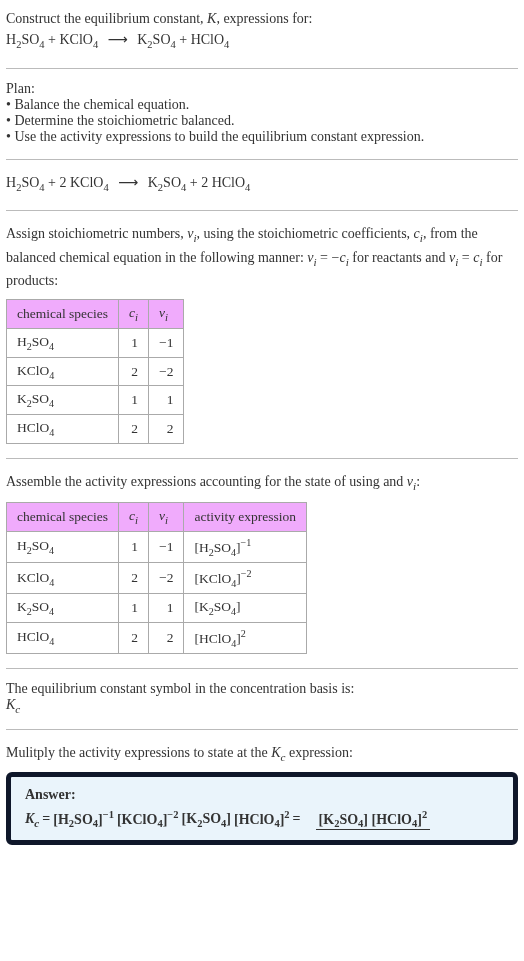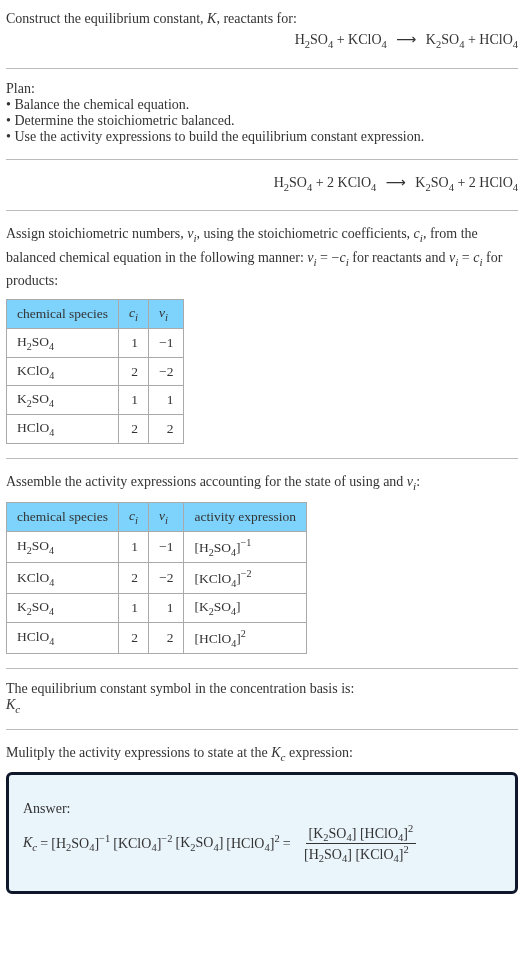--- a/index.html
+++ b/index.html
@@ -26,49 +26,50 @@
       border-collapse: collapse;
       margin-top: 8px;
     }
     table td, table th {
       border: 1px solid #aaa;
       padding: 5px 10px;
       text-align: left;
       font-weight: normal;
       font-size: 13.5px;
     }
-    table th { background: #7dd3fc; }
+    table th { background: #f0abfc; }
     .num { text-align: right; }
     .answer-box {
       background: #eaf4fb;
-      border: 3px solid #0f172a;
+      border: 5px solid #0f172a;
       border-radius: 6px;
-      padding: 26px 14px;
+      padding: 10px 14px;
       margin-top: 6px;
+      font-weight: bold;
     }
     .answer-label { margin-bottom: 6px; }
     .frac {
       display: inline-block;
       vertical-align: middle;
       text-align: center;
       margin: 0 3px;
     }
     .frac .num-top { display: block; border-bottom: 1px solid #333; padding: 0 3px; margin-left: 9px; }
     .frac .den-bot { display: block; padding: 0 3px; }
-    .eq-line { line-height: 1.6; text-align: right; }
+    .eq-line { line-height: 1.6; }
     .kc-line { display: flex; align-items: center; flex-wrap: wrap; gap: 3px; font-style: italic; }
     .sp { font-style: normal; }
     .subital { font-style: italic; font-size: 0.8em; }
   </style>
 </head>
 <body>
 
 <div class="section">
   <div class="row">
-    <span>Construct the equilibrium constant, </span><span class="ital">K</span><span>, reactants for:</span>
+    <span>Construct the equilibrium constant, </span><span class="ital">K</span><span>, expressions for:</span>
   </div>
   <div class="eq-line">
     <span><span>H</span><sub>2</sub><span>SO</span><sub>4</sub></span><span> + </span><span><span>KClO</span><sub>4</sub></span>
     <span class="arrow">⟶</span>
     <span><span>K</span><sub>2</sub><span>SO</span><sub>4</sub></span><span> + </span><span><span>HClO</span><sub>4</sub></span>
   </div>
 </div>
 
 <hr>
 
@@ -186,17 +187,16 @@
     <div class="kc-line">
       <span><span class="ital">K</span><sub class="subital">c</sub></span>
       <span class="sp"> = </span>
       <span class="sp">[H<sub>2</sub>SO<sub>4</sub>]<sup>−1</sup></span>
       <span class="sp">[KClO<sub>4</sub>]<sup>−2</sup></span>
       <span class="sp">[K<sub>2</sub>SO<sub>4</sub>]</span>
       <span class="sp">[HClO<sub>4</sub>]<sup>2</sup></span>
       <span class="sp"> = </span>
       <span class="frac sp">
         <span class="num-top">[K<sub>2</sub>SO<sub>4</sub>] [HClO<sub>4</sub>]<sup>2</sup></span>
-        <span class="den-bot">[H<sub>2</sub>SO<sub>4</sub>] [KClO<sub>4</sub>]<sup>2</sup></span>
       </span>
     </div>
   </div>
 </div>
 
 </body></html>

